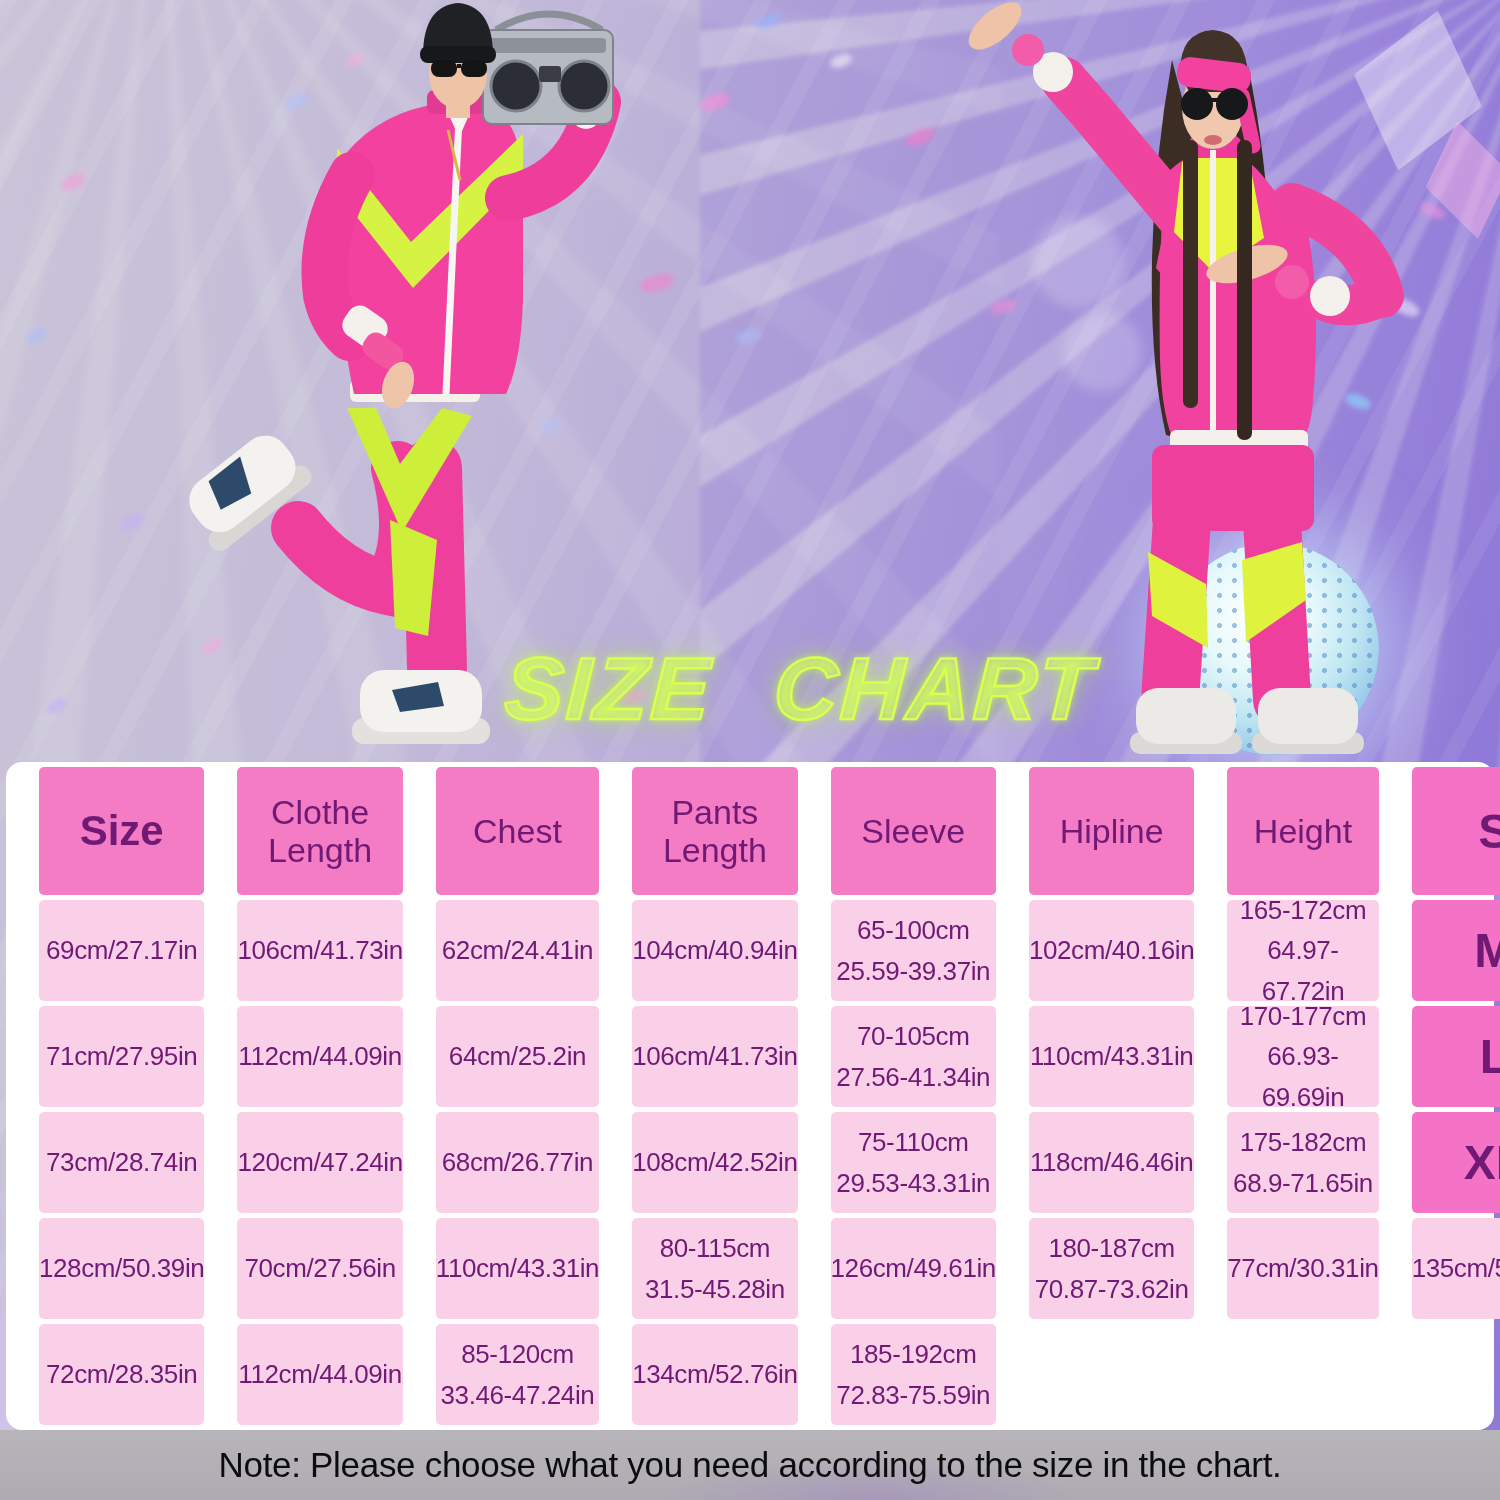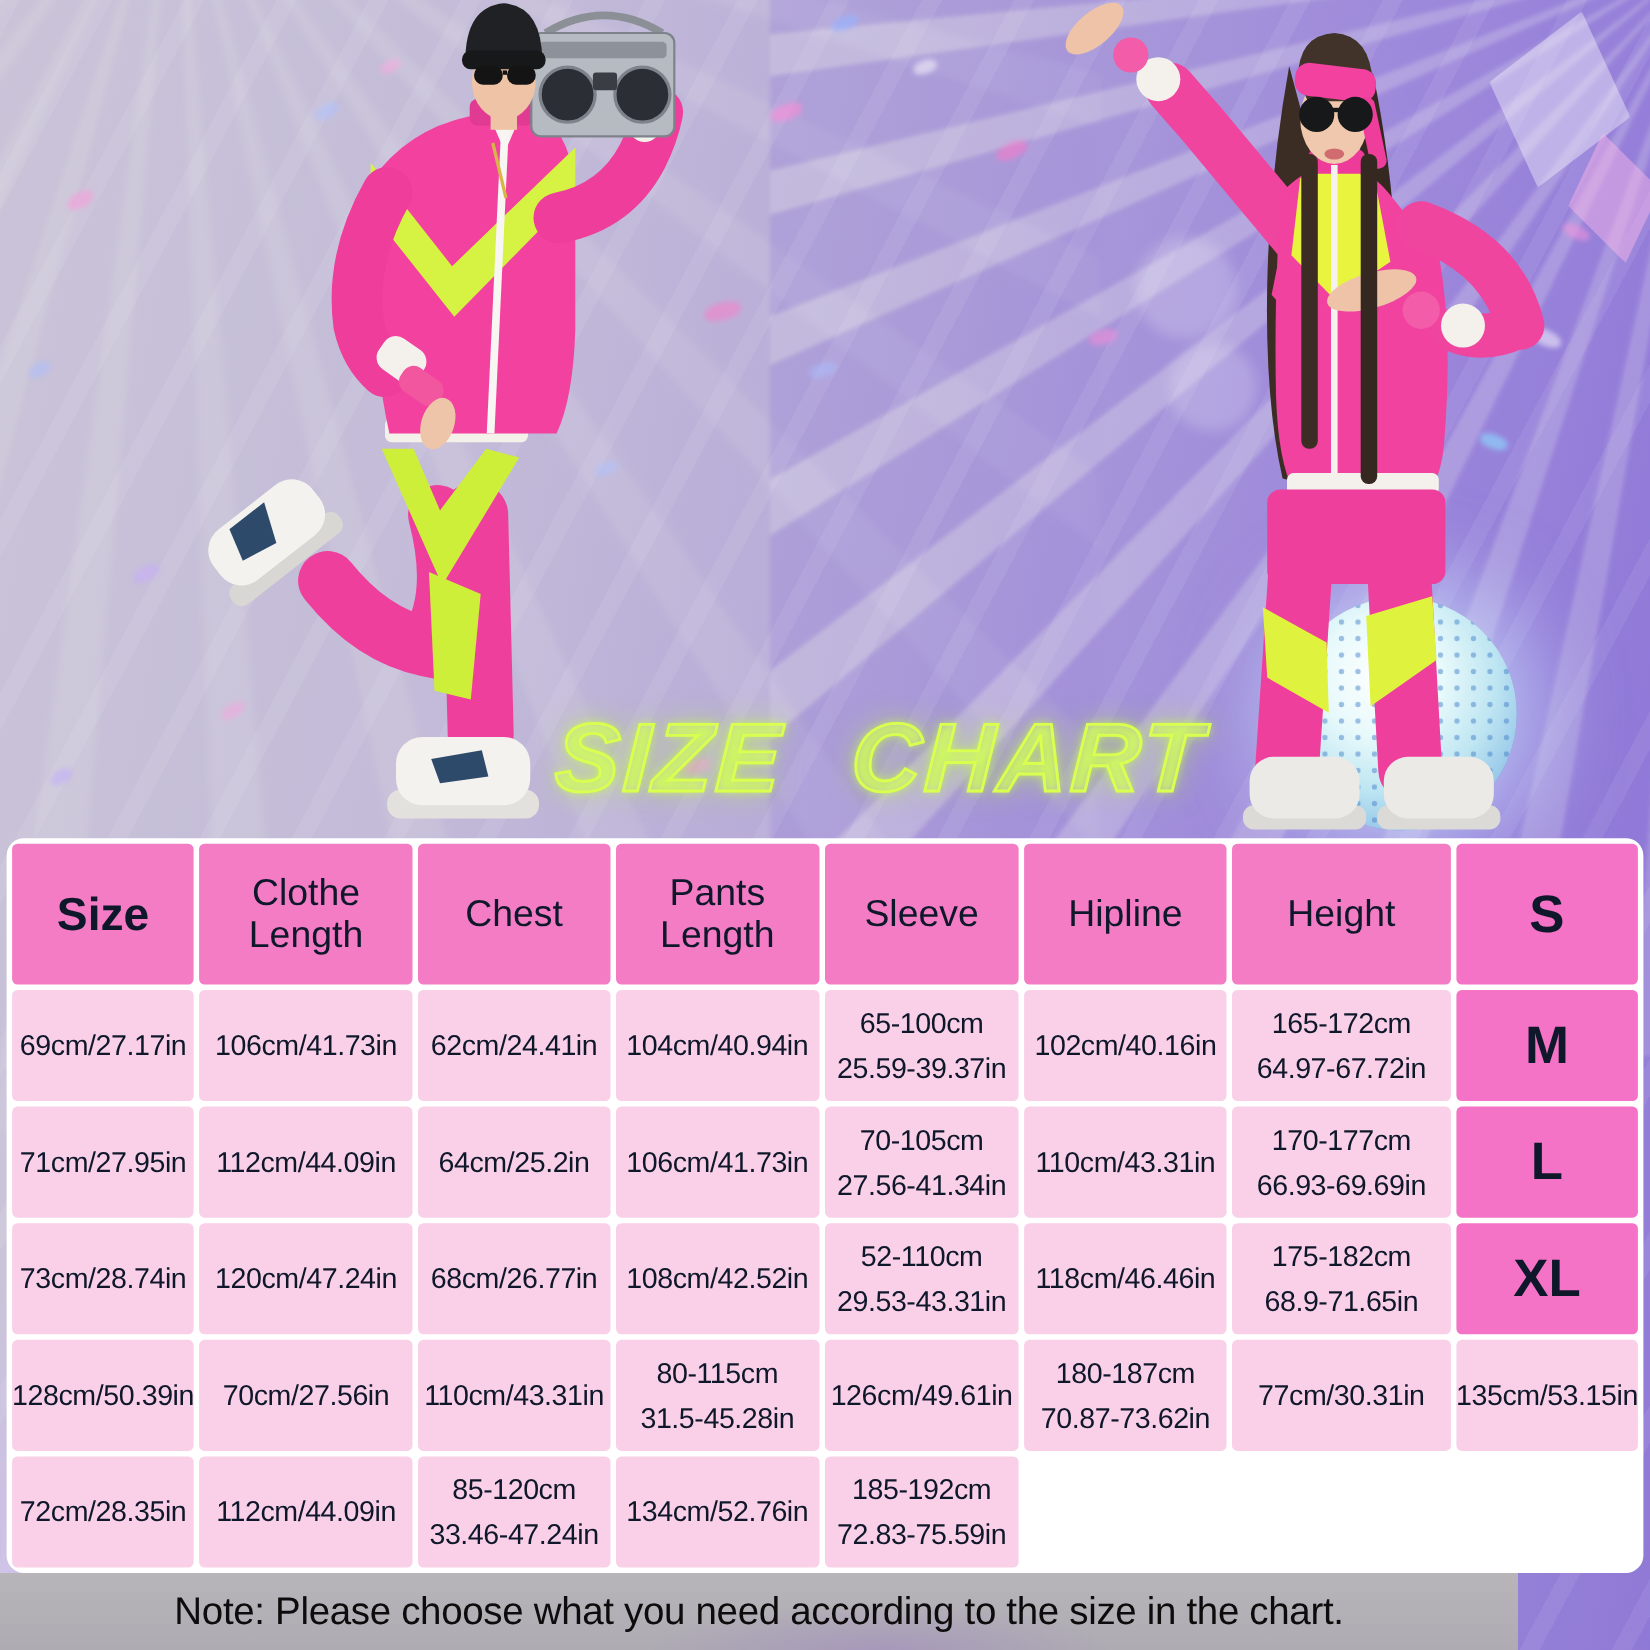--- a/index.html
+++ b/index.html
@@ -44,28 +44,28 @@
     text-shadow:0 0 9px rgba(205,255,70,.85),0 0 26px rgba(185,255,45,.55);
     transform:skewX(-3deg);white-space:nowrap;}
   
   .size-table{
     position:absolute;left:6px;top:762px;width:1488px;box-sizing:border-box;
     background:#ffffff;border-radius:16px;padding:5px;
     display:grid;gap:5px;
     grid-template-columns:116fr 202fr 182fr 193fr 184fr 192fr 207fr 171fr;
     grid-template-rows:128px repeat(5,101px);}
   .cell{display:flex;flex-direction:column;align-items:center;justify-content:center;
-    text-align:center;border-radius:5px;color:#0f172a;}
+    text-align:center;border-radius:5px;color:#701a75;margin-left:28px;}
   .head{background:#f37cc4;font-size:34px;line-height:1.12;padding:0 6px;}
   .head.size-head{font-size:42px;font-weight:bold;}
   .size-col{background:#f573c6;font-size:48px;font-weight:bold;}
   .data-col{background:#f9d0e8;font-size:26px;letter-spacing:-.4px;}
   .data-col .line{line-height:1.55;}
   
-  .note-bar{position:absolute;left:0;top:1430px;width:1380px;height:70px;
+  .note-bar{position:absolute;left:0;top:1430px;width:1500px;height:70px;
     background:linear-gradient(#b7b4ba,#aeabb2);
     display:flex;align-items:center;justify-content:center;}
   .note-bar::before{content:"";position:absolute;inset:0;
     background:radial-gradient(ellipse 300px 60px at 58% 100%,rgba(150,110,205,.30),rgba(150,110,205,0) 70%);}
   .note-text{position:relative;font-size:35px;color:#0c0c0c;letter-spacing:-.3px;}
 </style>
 </head>
 <body>
 
 <div class="canvas">
@@ -278,21 +278,21 @@
       <div class="cell data-col">
         <div class="line">120cm/47.24in</div>
       </div>
       <div class="cell data-col">
         <div class="line">68cm/26.77in</div>
       </div>
       <div class="cell data-col">
         <div class="line">108cm/42.52in</div>
       </div>
       <div class="cell data-col">
-        <div class="line">52-110cm</div>
+        <div class="line">75-110cm</div>
         <div class="line">29.53-43.31in</div>
       </div>
       <div class="cell data-col">
         <div class="line">118cm/46.46in</div>
       </div>
       <div class="cell data-col">
         <div class="line">175-182cm</div>
         <div class="line">68.9-71.65in</div>
       </div>
       <div class="cell size-col">XL</div>

